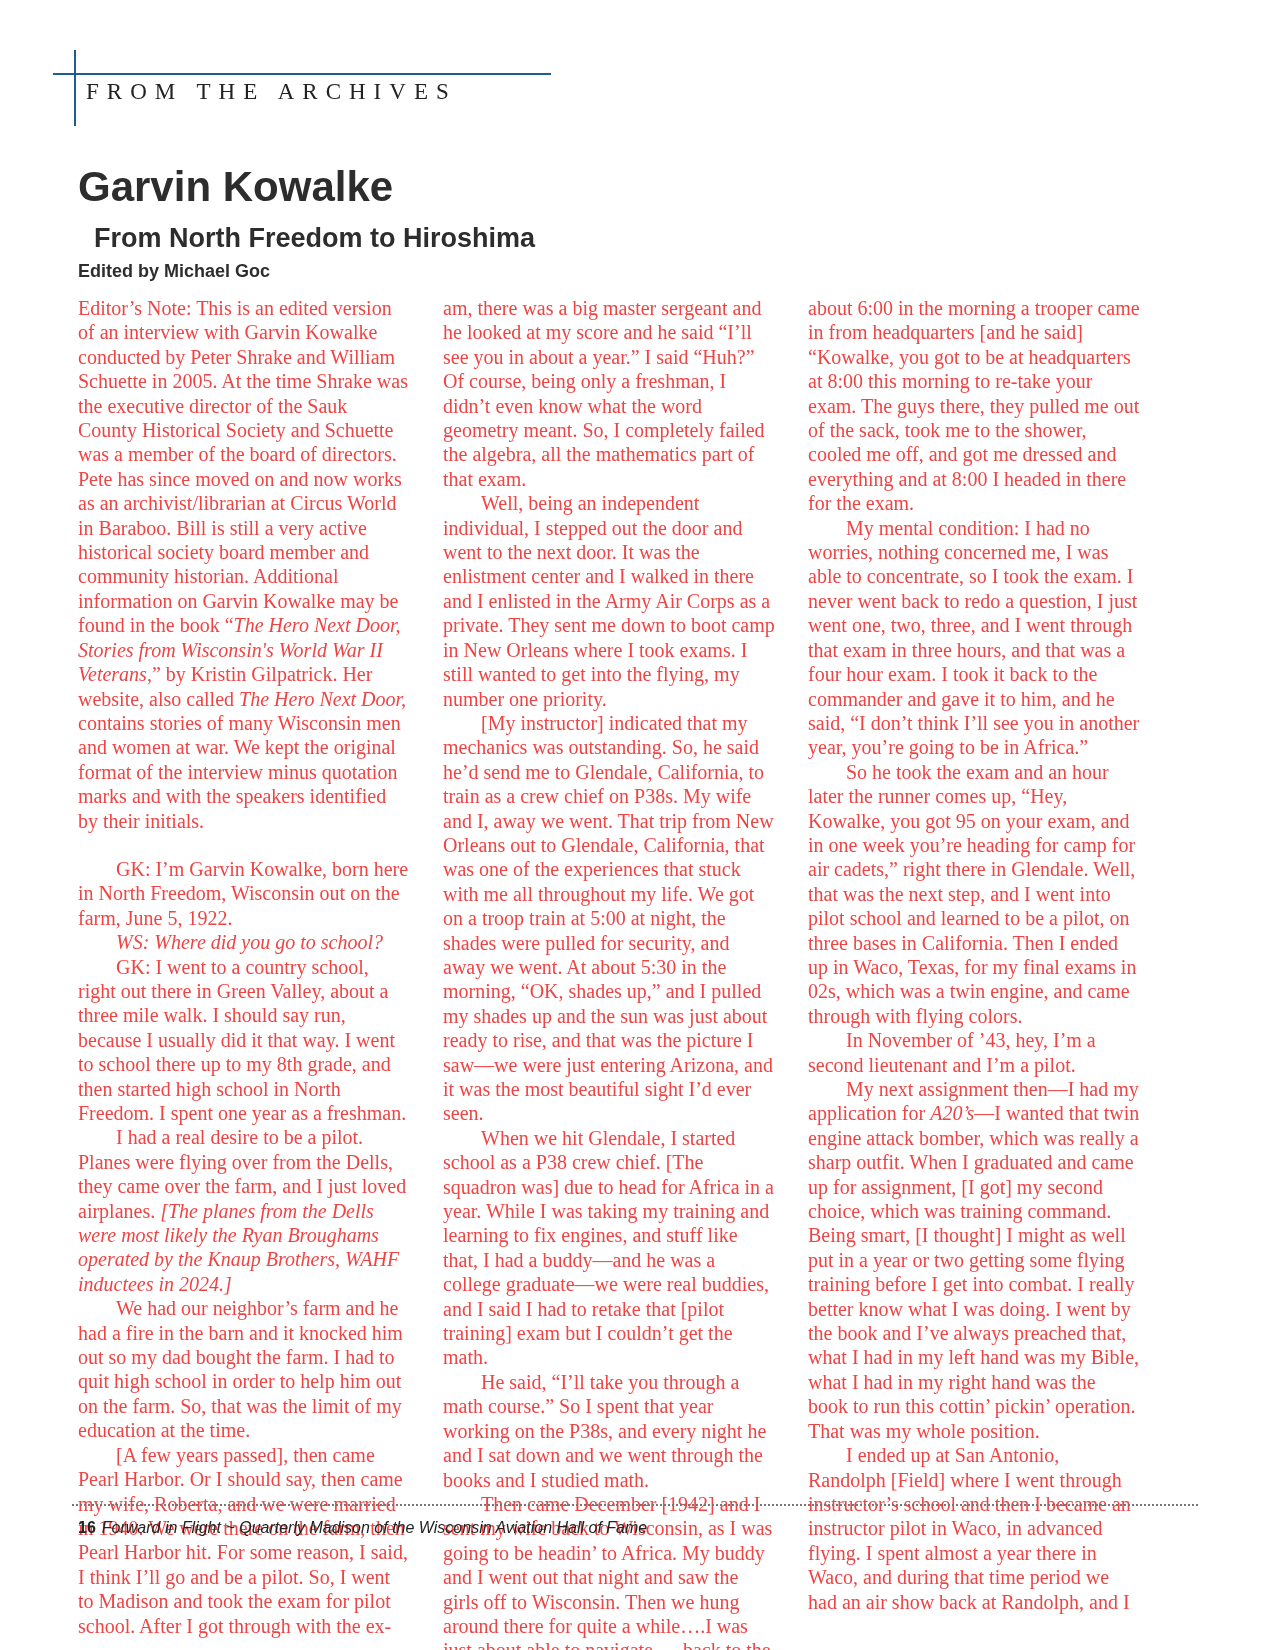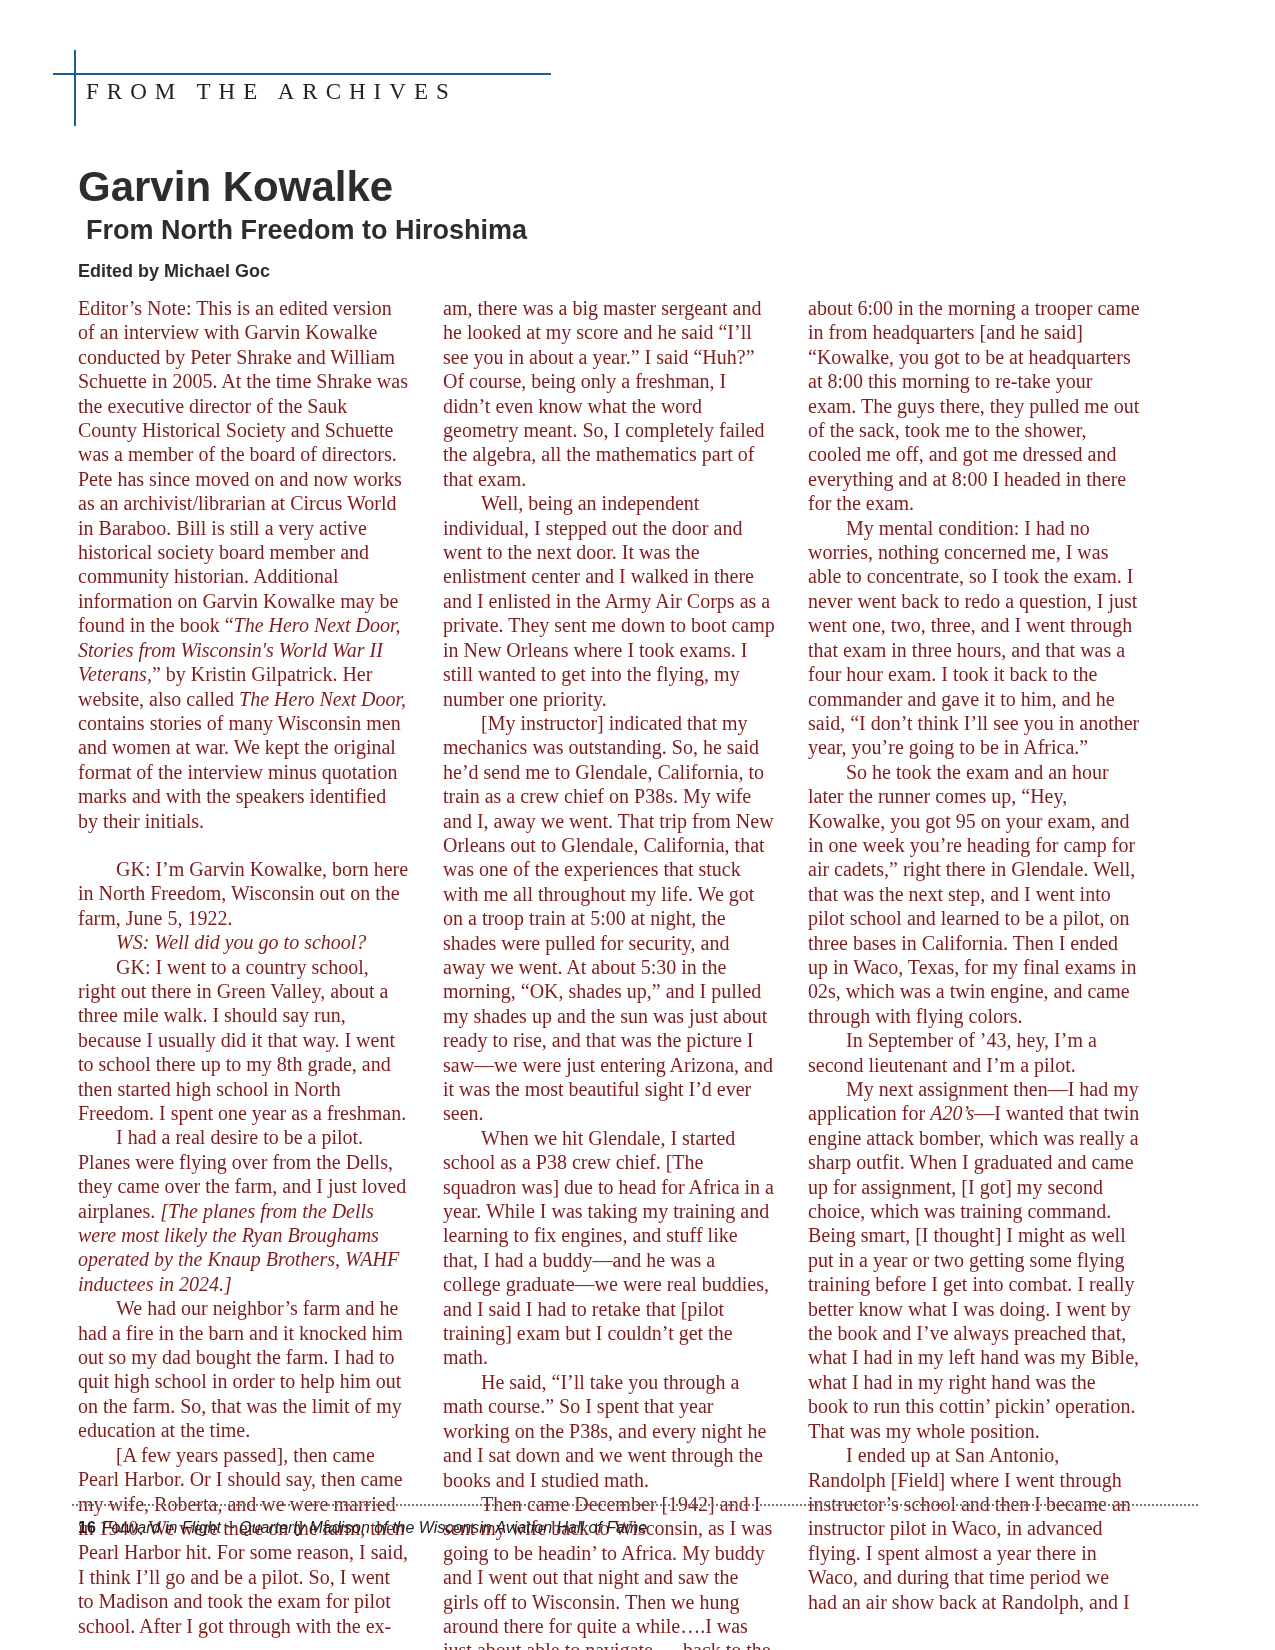--- a/index.html
+++ b/index.html
@@ -16,33 +16,33 @@
   .rule-horizontal{position:absolute;left:53px;top:73px;width:498px;height:2px;}
   .section-label{
     position:absolute;left:86px;top:79px;
     font-family:"Liberation Serif", serif;
     font-size:23px;letter-spacing:8px;color:#222;
     white-space:nowrap;
   }
   
   .title-block{position:absolute;left:78px;top:168px;font-family:"Liberation Sans", sans-serif;color:#2d2d2d;}
   .article-title{font-size:42px;font-weight:bold;line-height:38px;margin:0;}
-  .article-subtitle{font-size:27px;font-weight:bold;line-height:32px;margin:8px;}
+  .article-subtitle{font-size:27px;font-weight:bold;line-height:32px;margin:16px;}
   .byline{position:absolute;left:78px;top:261px;font-family:"Liberation Sans", sans-serif;font-size:18px;font-weight:bold;color:#2d2d2d;}
   
   .columns{
     position:absolute;left:78px;top:296px;width:1062px;
     display:flex;gap:33px;
   }
   .column{flex:1 1 0;min-width:0;}
   .para{
     margin:0;
     font-size:20px;line-height:24.4px;
     text-align:left;
-    color:#7f1d1d;
+    color:#ef4444;
   }
   .para.indent{text-indent:38px;}
   .para.space-after{margin-bottom:24px;}
   .italic{font-style:italic;}
   
   .footer-rule{position:absolute;left:72px;top:1504px;width:1126px;height:0;border-top:2px dotted #7a7472;}
   .footer{
     position:absolute;left:78px;top:1519px;
     font-family:"Liberation Sans", sans-serif;font-size:16px;color:#222;
     white-space:nowrap;
@@ -62,39 +62,39 @@
   <div class="title-block">
     <h1 class="article-title">Garvin Kowalke</h1>
     <h2 class="article-subtitle">From North Freedom to Hiroshima</h2>
   </div>
   <div class="byline">Edited by Michael Goc</div>
 
   <div class="columns">
     <div class="column">
         <p class="para space-after"><span>Editor’s Note: This is an edited version of an interview with Garvin Kowalke conducted by Peter Shrake and William Schuette in 2005.  At the time Shrake was the executive director of the Sauk County Historical Society and Schuette was a member of the board of directors. Pete has since moved on and now works as an archivist/librarian at Circus World in Baraboo. Bill is still a very active historical society board member and community historian. Additional information on Garvin Kowalke may be found in the book “</span><span class="italic">The Hero Next Door, Stories from Wisconsin's World War II Veterans,</span><span>” by Kristin Gilpatrick. Her website, also called </span><span class="italic">The Hero Next Door,</span><span> contains stories of many Wisconsin men and women at war. We kept the original format of the interview minus quotation marks and with the speakers identified by their initials.</span></p>
         <p class="para indent"><span>GK: I’m Garvin Kowalke, born here in North Freedom, Wisconsin out on the farm, June 5, 1922.</span></p>
-        <p class="para indent"><span class="italic">WS: Well did you go to school?</span></p>
+        <p class="para indent"><span class="italic">WS: Where did you go to school?</span></p>
         <p class="para indent"><span>GK: I went to a country school, right out there in Green Valley, about a three mile walk. I should say run, because I usually did it that way. I went to school there up to my 8th grade, and then started high school in North Freedom. I spent one year as a freshman.</span></p>
         <p class="para indent"><span>I had a real desire to be a pilot. Planes were flying over from the Dells, they came over the farm, and I just loved airplanes. </span><span class="italic">[The planes from the Dells were most likely the Ryan Broughams operated by the Knaup Brothers, WAHF inductees in 2024.]</span></p>
         <p class="para indent"><span> We had our neighbor’s farm and he had a fire in the barn and it knocked him out so my dad bought the farm.  I had to quit high school in order to help him out on the farm. So, that was the limit of my education at the time.</span></p>
         <p class="para indent"><span>[A few years passed], then came Pearl Harbor. Or I should say, then came my wife, Roberta, and we were married in 1940. We were there on the farm, then Pearl Harbor hit. For some reason, I said, I think I’ll go and be a pilot. So, I went to Madison and took the exam for pilot school. After I got through with the ex-</span></p>
       </div>
     <div class="column">
         <p class="para"><span>am, there was a big master sergeant and he looked at my score and he said “I’ll see you in about a year.” I said “Huh?” Of course, being only a freshman, I didn’t even know what the word geometry meant. So, I completely failed the algebra, all the mathematics part of that exam.</span></p>
         <p class="para indent"><span>Well, being an independent individual, I stepped out the door and went to the next door. It was the enlistment center and I walked in there and I enlisted in the Army Air Corps as a private. They sent me down to boot camp in New Orleans where I took exams. I still wanted to get into the flying,  my number one priority.</span></p>
         <p class="para indent"><span>[My instructor] indicated that my mechanics was outstanding. So, he said he’d send me to Glendale, California, to train as a crew chief on P38s. My wife and I, away we went. That trip from New Orleans out to Glendale, California, that was one of the experiences that stuck with me all throughout my life. We got on a troop train at 5:00 at night, the shades were pulled for security, and away we went. At about 5:30 in the morning, “OK, shades up,” and I pulled my shades up and the sun was just about ready to rise, and that was the picture I saw—we were just entering Arizona, and it was the most beautiful sight I’d ever seen.</span></p>
         <p class="para indent"><span>When we hit Glendale, I started school as a P38 crew chief.  [The squadron was] due to head for Africa in a year. While I was taking my training and learning to fix engines, and stuff like that, I had a buddy—and he was a college graduate—we were real buddies, and I said I had to retake that [pilot training] exam but I couldn’t get the math.</span></p>
         <p class="para indent"><span>He said, “I’ll take you through a math course.” So I spent that year working on the P38s, and every night he and I sat down and we went through the books and I studied math.</span></p>
         <p class="para indent"><span>Then came December [1942] and I sent my wife back to Wisconsin, as I was going to be headin’ to Africa. My buddy and I went out that night and saw the girls off to Wisconsin. Then we hung around there for quite a while….I was just about able to navigate…. back to the base and crawled into the sack. Well, unfortunately, or I should say fortunately,</span></p>
       </div>
     <div class="column">
         <p class="para"><span>about 6:00 in the morning a trooper came in from headquarters [and he said] “Kowalke, you got to be at headquarters at 8:00 this morning to re-take your exam. The guys there, they pulled me out of the sack, took me to the shower, cooled me off, and got me dressed and everything and at 8:00 I headed in there for the exam.</span></p>
         <p class="para indent"><span>My mental condition: I had no worries, nothing concerned me, I was able to concentrate, so I took the exam. I never went back to redo a question, I just went one, two, three, and I went through that exam in three hours, and that was a four hour exam. I took it back to the commander and gave it to him, and he said, “I don’t think I’ll see you in another year, you’re going to be in Africa.”</span></p>
         <p class="para indent"><span>So he took the exam and an hour later the runner comes up, “Hey, Kowalke, you got 95 on your exam, and in one week you’re heading for camp for air cadets,” right there in Glendale. Well, that was the next step, and I went into pilot school and learned to be a pilot, on three bases in California. Then I ended up in Waco, Texas, for my final exams in 02s, which was a twin engine, and came through with flying colors.</span></p>
-        <p class="para indent"><span>In September of ’43, hey, I’m a second lieutenant and I’m a pilot.</span></p>
+        <p class="para indent"><span>In November of ’43, hey, I’m a second lieutenant and I’m a pilot.</span></p>
         <p class="para indent"><span>My next assignment then—I had my application for </span><span class="italic">A20’s</span><span>—I wanted that twin engine attack bomber, which was really a sharp outfit. When I graduated and came up for assignment, [I got] my second choice, which was training command. Being smart, [I thought] I might as well put in a year or two getting some flying training before I get into combat. I really better know what I was doing. I went by the book and I’ve always preached that, what I had in my left hand was my Bible, what I had in my right hand was the book to run this cottin’ pickin’ operation. That was my whole position.</span></p>
         <p class="para indent"><span>I ended up at San Antonio, Randolph [Field] where I went through instructor’s school and then I became an instructor pilot in Waco, in advanced flying. I spent almost a year there in Waco, and during that time period we had an air show back at Randolph, and I</span></p>
       </div>
   </div>
 
   <div class="footer-rule"></div>
   <div class="footer">
     <span class="page-number">16</span><span class="magazine-line">Forward in Flight ~ Quarterly Madison of the Wisconsin Aviation Hall of Fame</span>
   </div>
 

